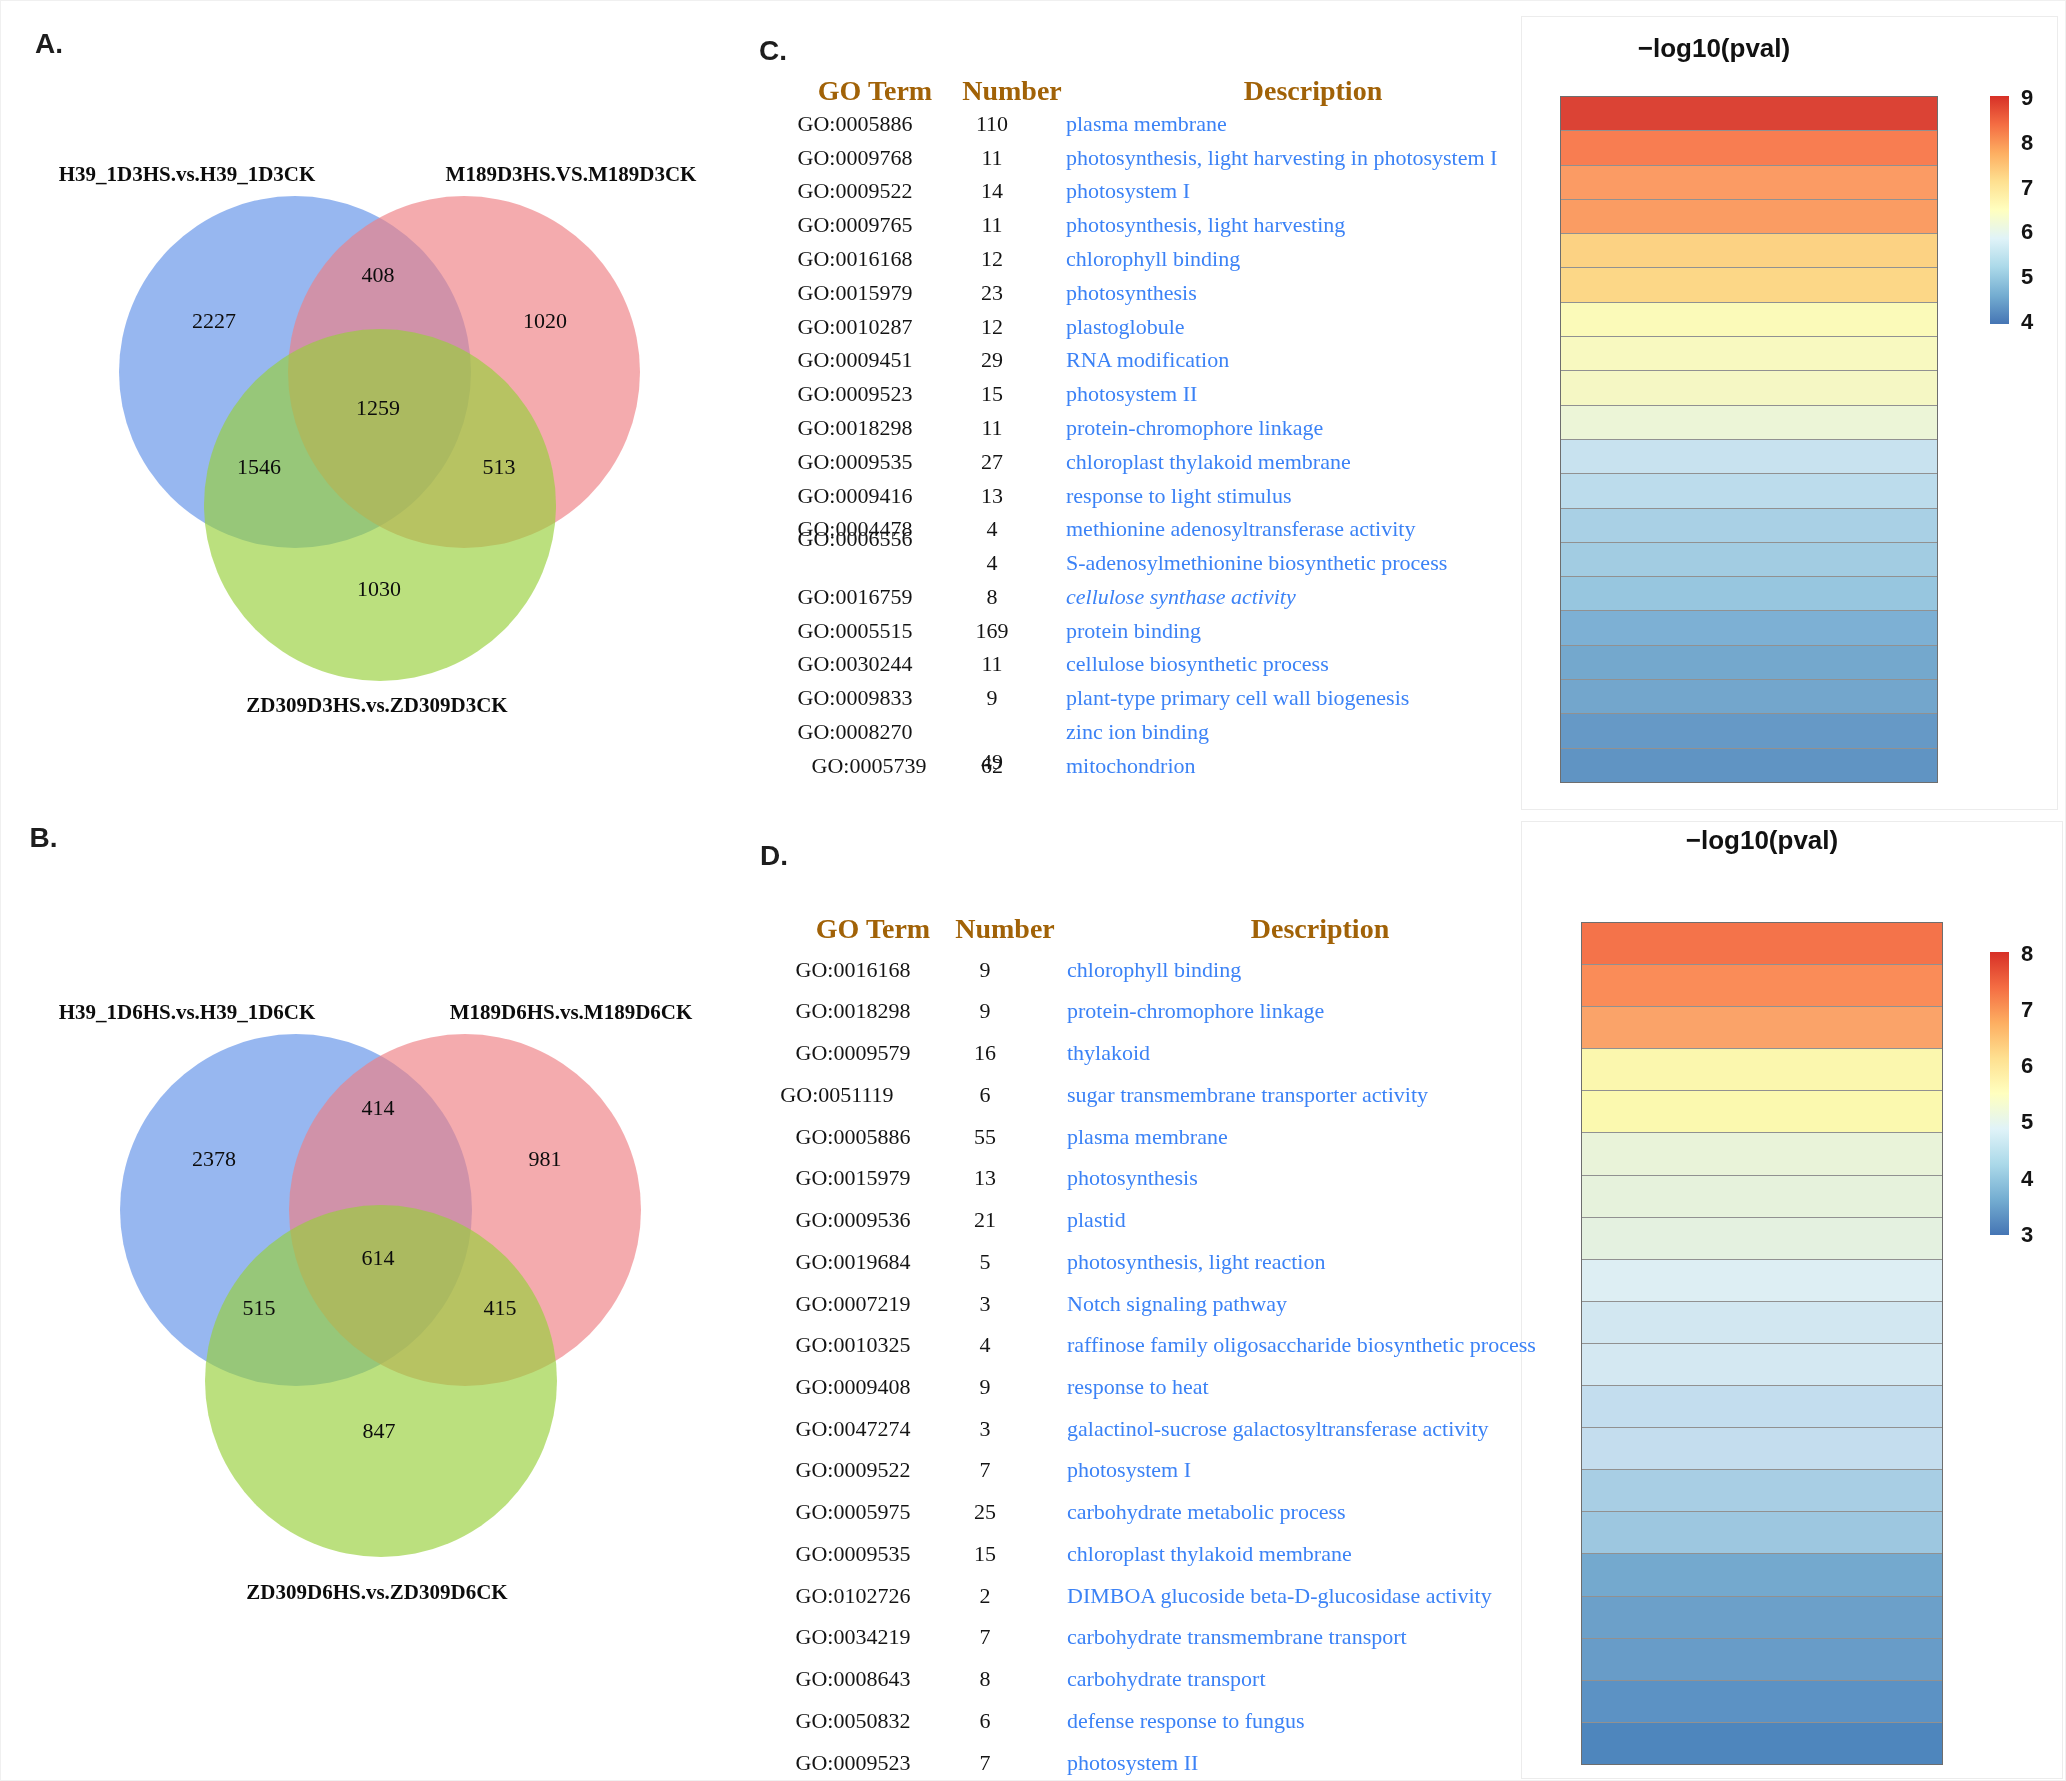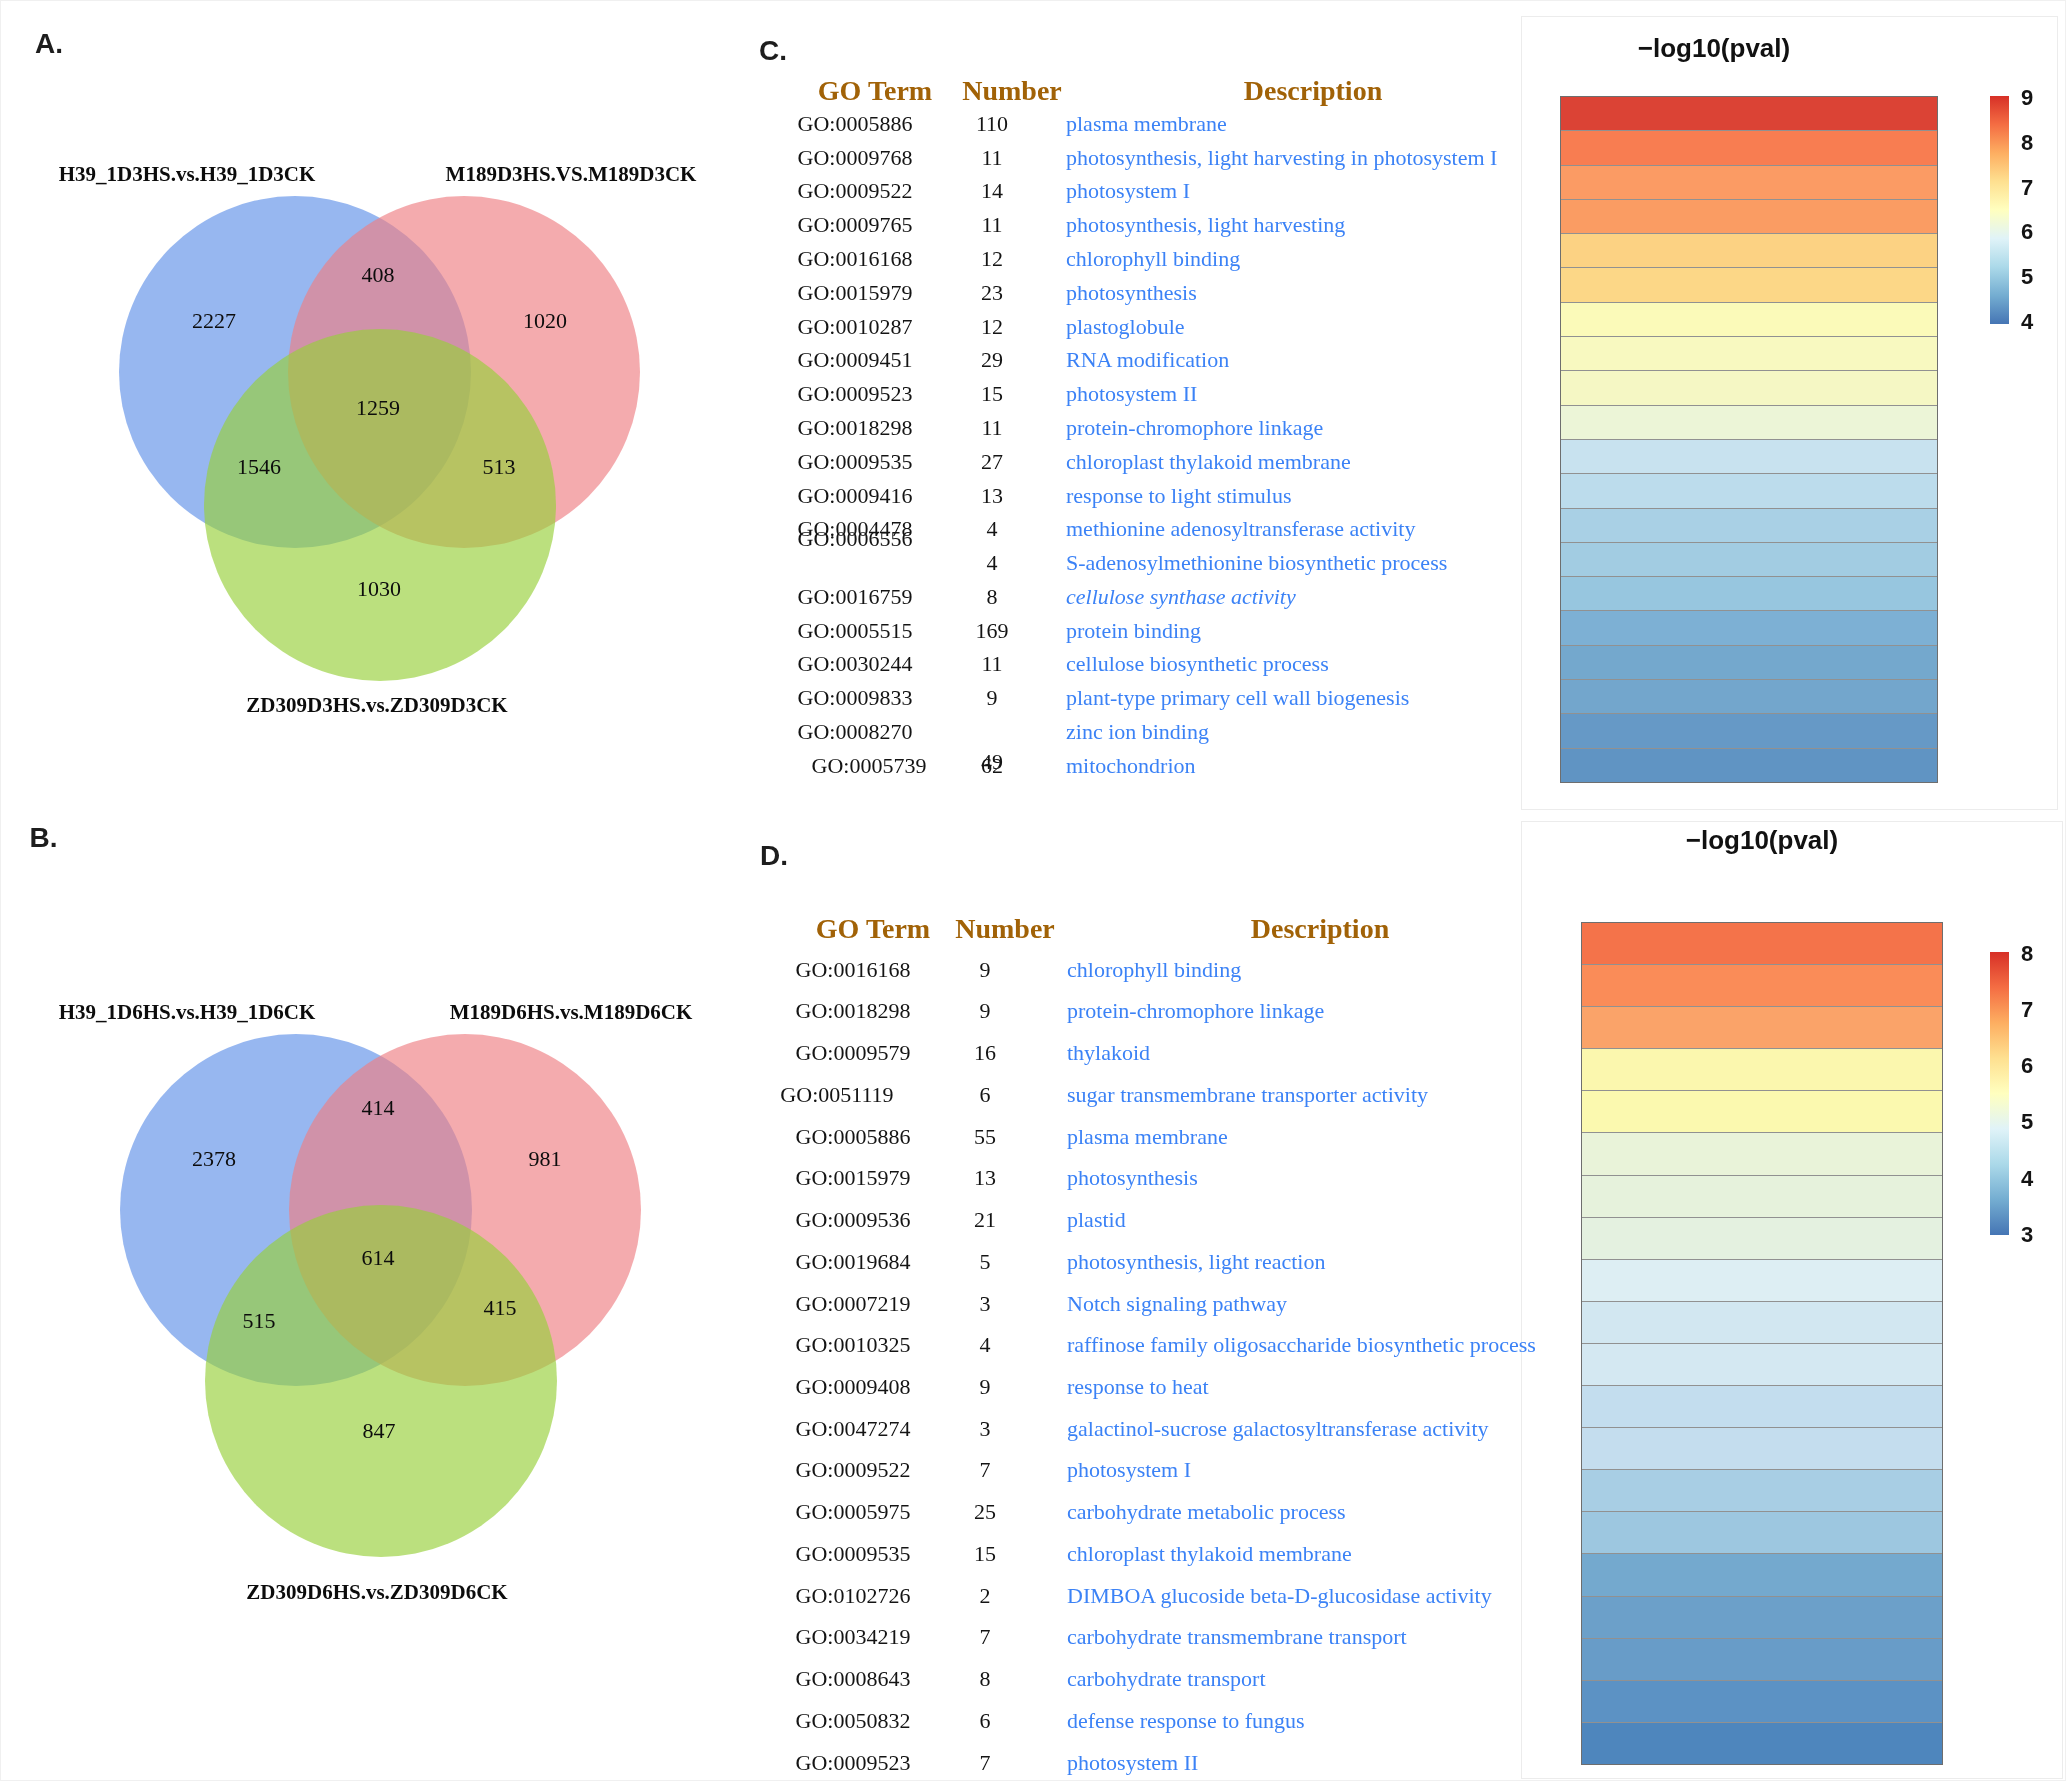--- a/index.html
+++ b/index.html
@@ -71,21 +71,21 @@
     <div class="venn-circle" style="left: 288px; top: 1033px; background: rgba(238, 126, 130, 0.65);"></div>
     <div class="venn-circle" style="left: 204px; top: 1204px; background: rgba(151, 208, 57, 0.65);"></div>
     <span class="venn-set-label" style="left:186px;top:1011px">H39_1D6HS.vs.H39_1D6CK</span>
     <span class="venn-set-label" style="left:570px;top:1011px">M189D6HS.vs.M189D6CK</span>
     <span class="venn-set-label" style="left:376px;top:1591px">ZD309D6HS.vs.ZD309D6CK</span>
     <div id="venn-b-counts">
         <span class="venn-count" style="left: 213px; top: 1158px;">2378</span>
         <span class="venn-count" style="left: 377px; top: 1107px;">414</span>
         <span class="venn-count" style="left: 544px; top: 1158px;">981</span>
         <span class="venn-count" style="left: 377px; top: 1257px;">614</span>
-        <span class="venn-count" style="left: 258px; top: 1307px; margin-top: 13px;">515</span>
+        <span class="venn-count" style="left: 258px; top: 1307px;">515</span>
         <span class="venn-count" style="left: 499px; top: 1307px;">415</span>
         <span class="venn-count" style="left: 378px; top: 1430px;">847</span>
       </div>
   </div>
 
   <div class="panel-frame" style="left:1520px;top:15.2px;width:535px;height:792px"></div>
   <span class="table-header-cell" style="left:854px;top:90px">GO Term</span>
   <span class="table-header-cell" style="left:991px;top:90px">Number</span>
   <span class="table-header-cell" style="left:1292px;top:90px">Description</span>
   <div id="table-c-rows">

